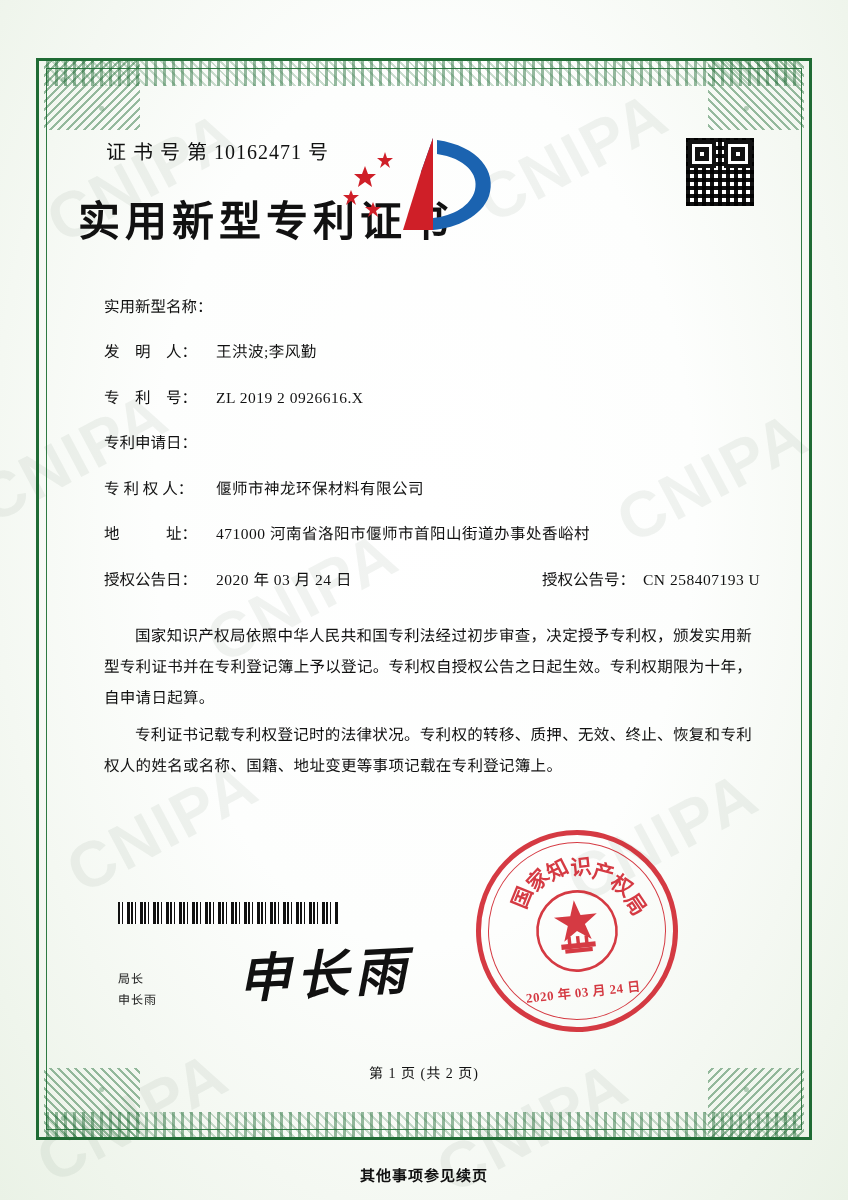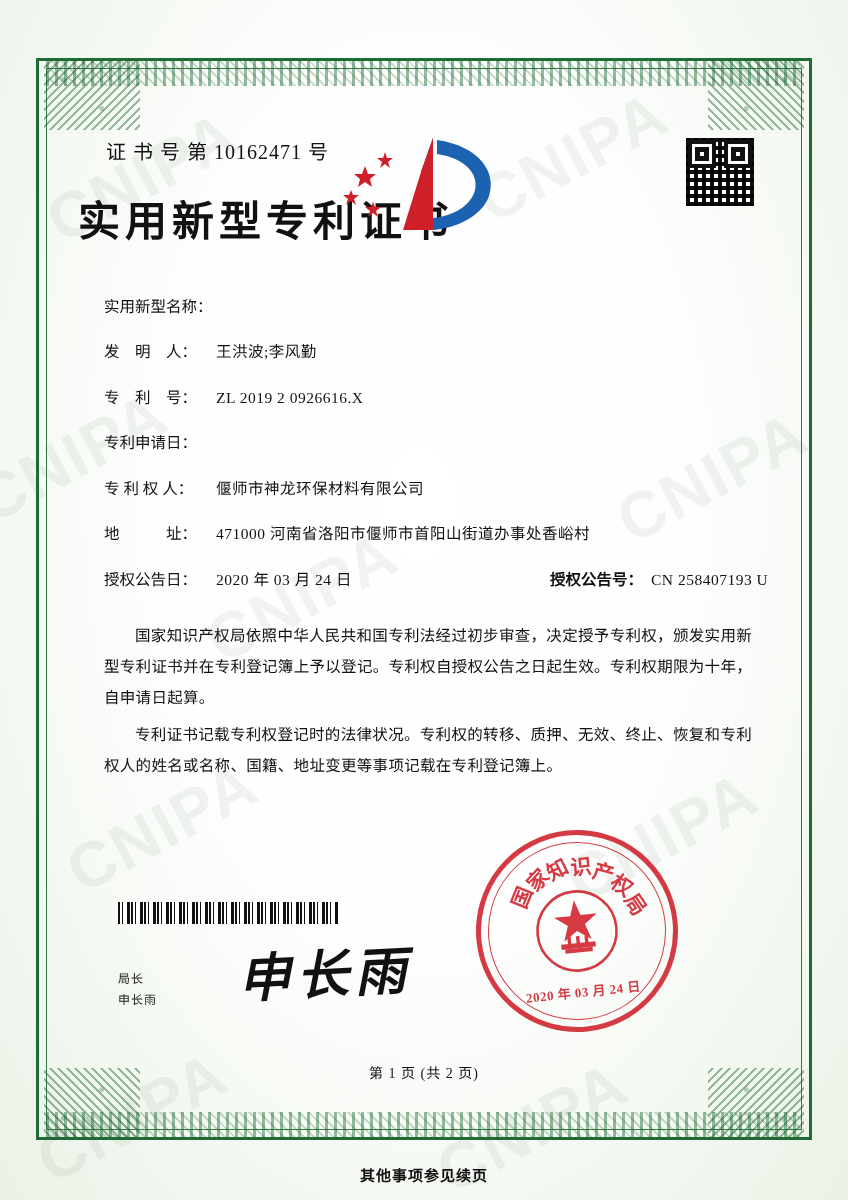--- a/index.html
+++ b/index.html
@@ -161,22 +161,21 @@
   .field-label {
     width: 112px;
     flex: 0 0 112px;
     letter-spacing: 0px;
     white-space: nowrap;
   }
   .field-value { flex: 1; letter-spacing: .5px; }
   .field-row.dual .field-value { flex: 0 0 auto; width: 320px; }
   .field-row.dual .field-label2 {
     white-space: nowrap;
-    margin-left: 14px;
-    font-weight: bold;
+    margin-left: 6px;
   }
 
   .paragraphs {
     margin-top: 26px;
     padding-left: 26px;
     padding-right: 18px;
   }
   .para {
     font-size: 15.5px;
     line-height: 2.0;

